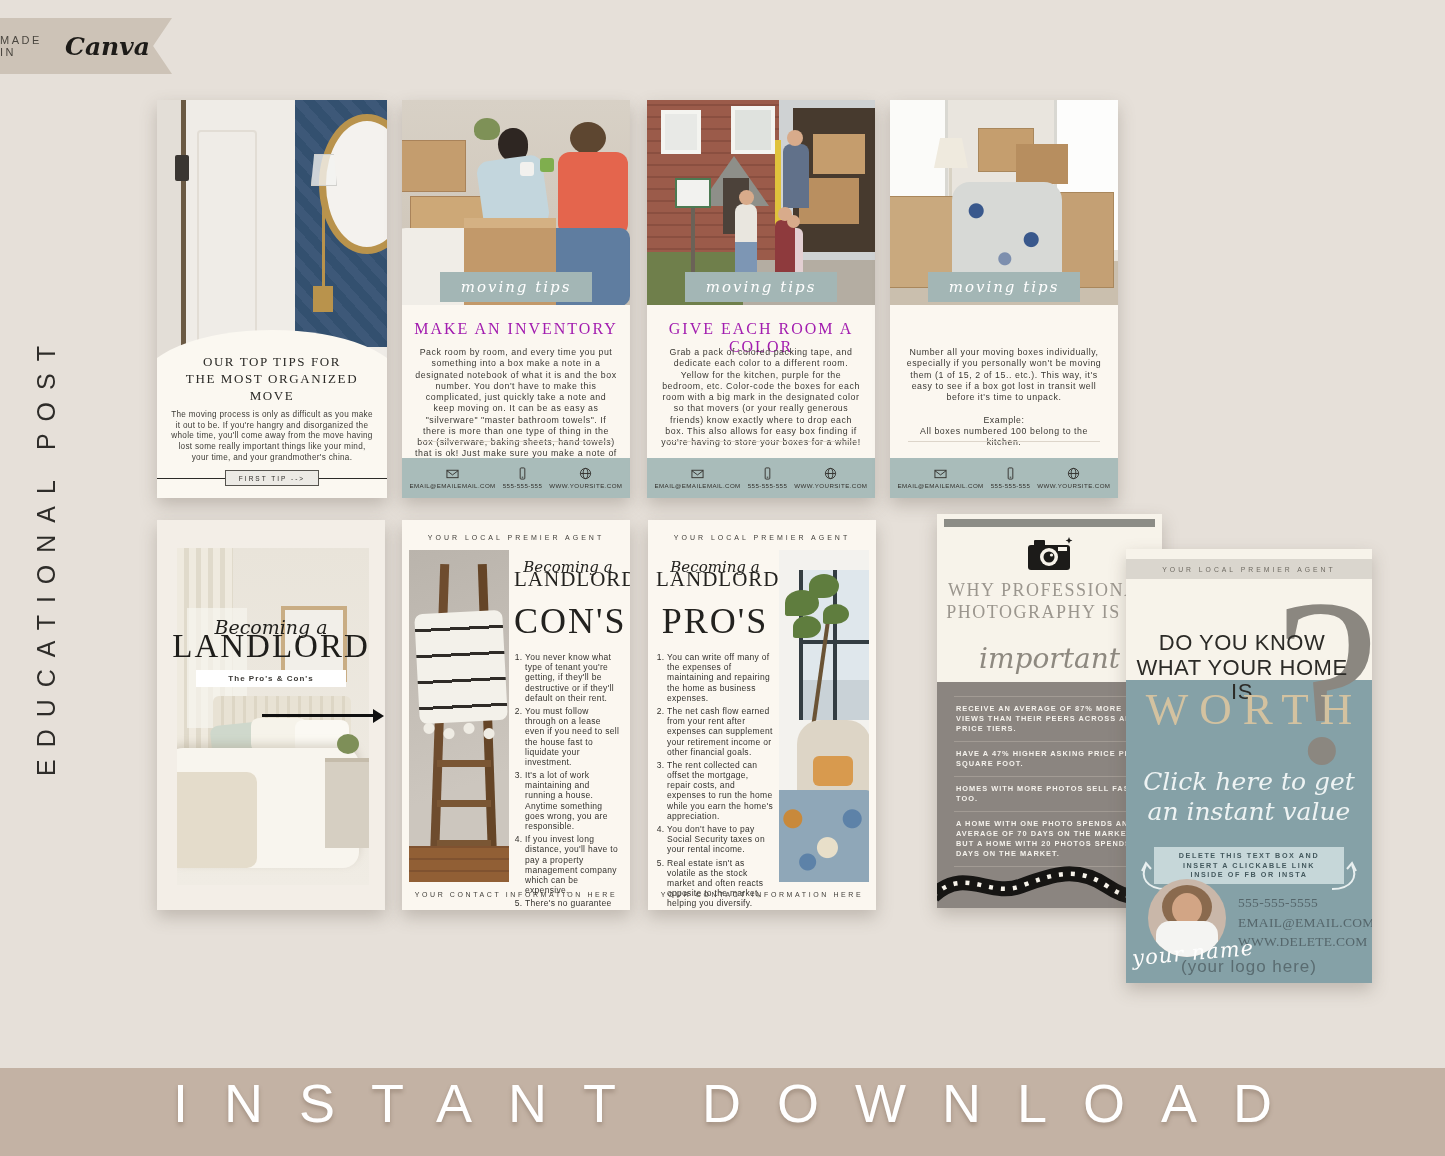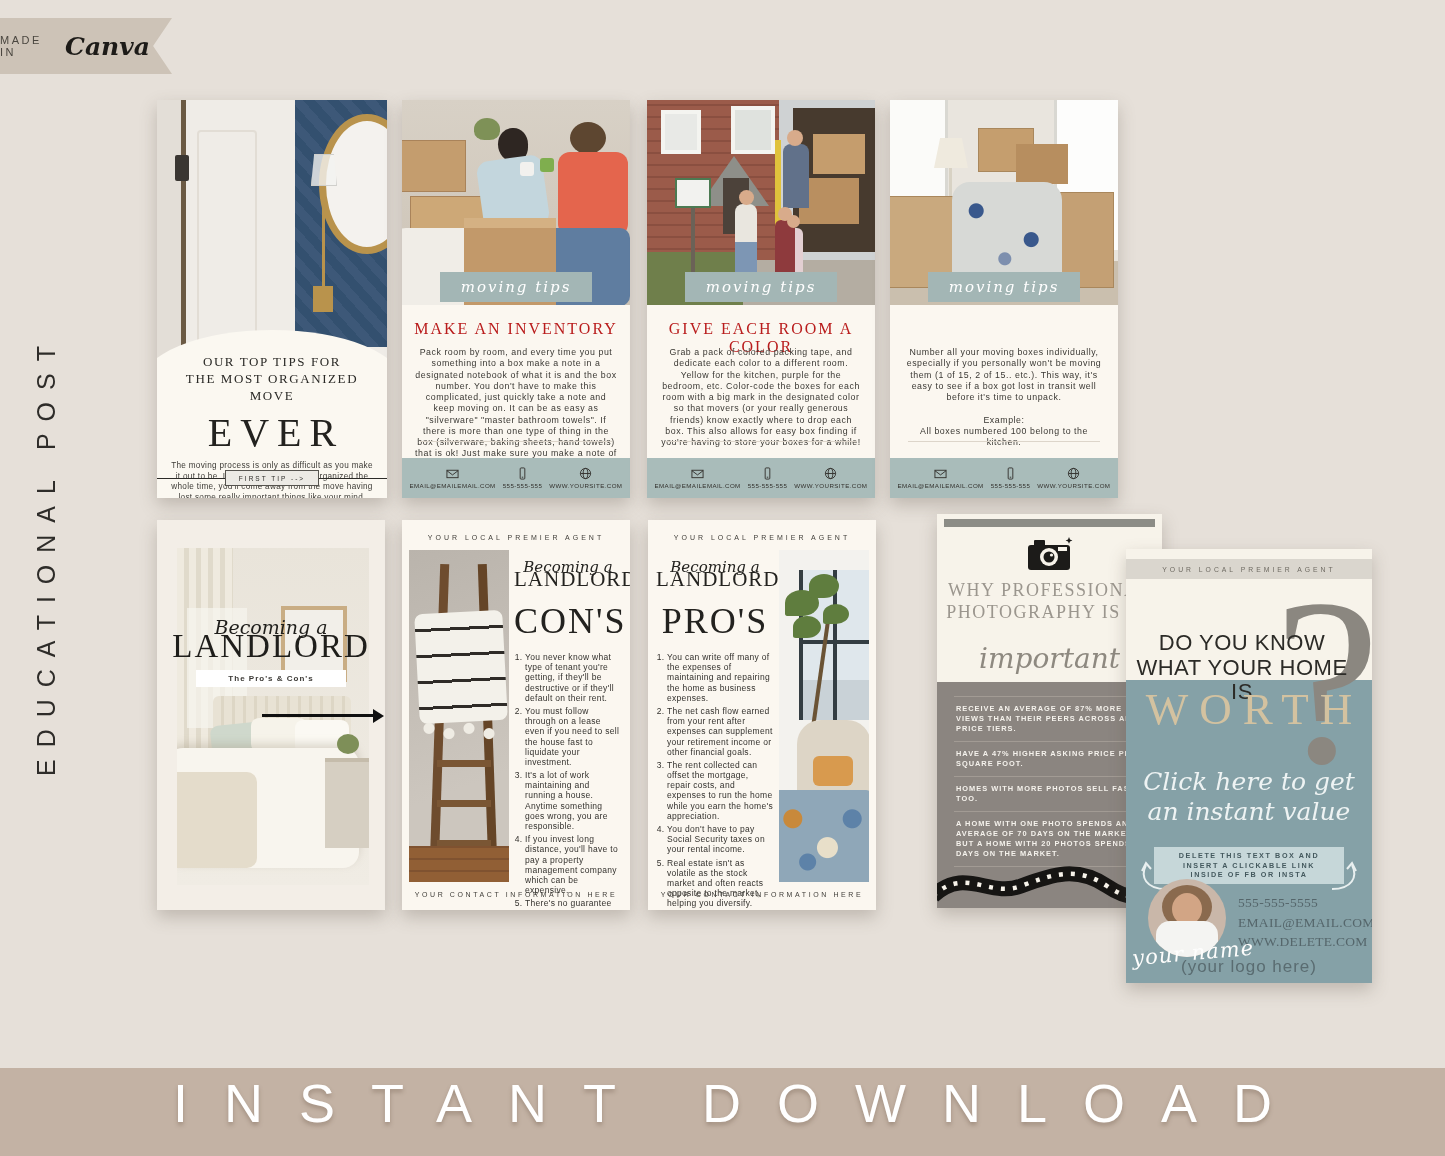--- a/index.html
+++ b/index.html
@@ -25,21 +25,21 @@
 
   
   .card { position:absolute; background:#fbf7f0; box-shadow:0 7px 16px rgba(90,80,70,.28); overflow:hidden; }
 
   
   .tip-photo { position:absolute; top:0; left:0; right:0; height:205px; overflow:hidden; }
   .tip-banner { position:absolute; top:172px; left:50%; transform:translateX(-50%); width:152px; height:30px;
                 background:#a3b6b5; color:#fff; display:flex; align-items:center; justify-content:center;
                 font-family:"DejaVu Serif", serif; font-style:italic; font-size:15px; letter-spacing:2px; z-index:3; }
   .tip-head { position:absolute; top:220px; left:0; right:0; text-align:center;
-              font-family:"Liberation Serif", serif; font-size:16px; letter-spacing:2px; color:#b91c1c; }
+              font-family:"Liberation Serif", serif; font-size:16px; letter-spacing:2px; color:#a21caf; }
   .tip-body { position:absolute; top:247px; left:13px; right:13px; text-align:center;
               font-size:8.8px; line-height:1.28; letter-spacing:.55px; color:#3a3833; }
   .tip-divider { position:absolute; bottom:56px; left:18px; right:18px; border-top:1px solid #ddd5ca; }
   .tip-footer { position:absolute; bottom:0; left:0; right:0; height:40px; background:#a9bcba;
                 display:flex; align-items:center; justify-content:space-around; padding:0 4px; }
   .tf-item { display:flex; flex-direction:column; align-items:center; gap:2px; }
   .tf-item svg { width:13px; height:13px; }
   .tf-label { font-size:6.2px; letter-spacing:.4px; color:#33312d; }
 
   
@@ -259,21 +259,20 @@
     <div class="ph mirror"></div>
     <div class="ph stem"></div>
     <div class="ph shade"></div>
     <div class="ph plate"></div>
   </div>
   <div class="cover-arch">
     <div class="cover-title">
       <span>OUR TOP TIPS FOR</span><br>
       <span>THE MOST ORGANIZED MOVE</span>
     </div>
-    <div class="cover-ever">EVER</div>
     <div class="cover-body">The moving process is only as difficult as you make it out to be. If you're hangry and disorganized the whole time, you'll come away from the move having lost some really important things like your mind, your time, and your grandmother's china.</div>
   </div>
   <div class="cover-btn-row" style="z-index:3;">
     <div class="line"></div>
     <div class="cover-btn">FIRST TIP --&gt;</div>
   </div>
 </div>
 
 <div class="card" style="left:402px; top:100px; width:228px; height:398px;">
   <div class="tip-photo couple">

